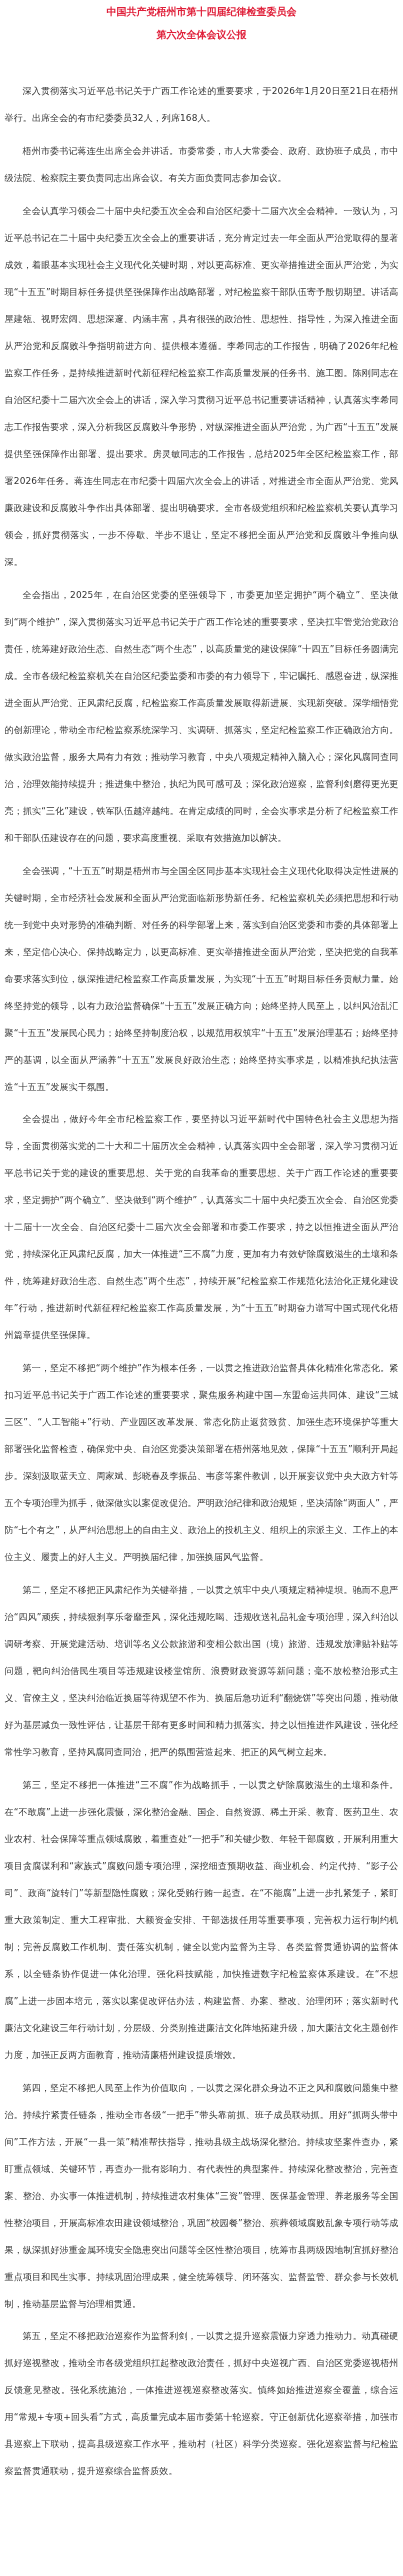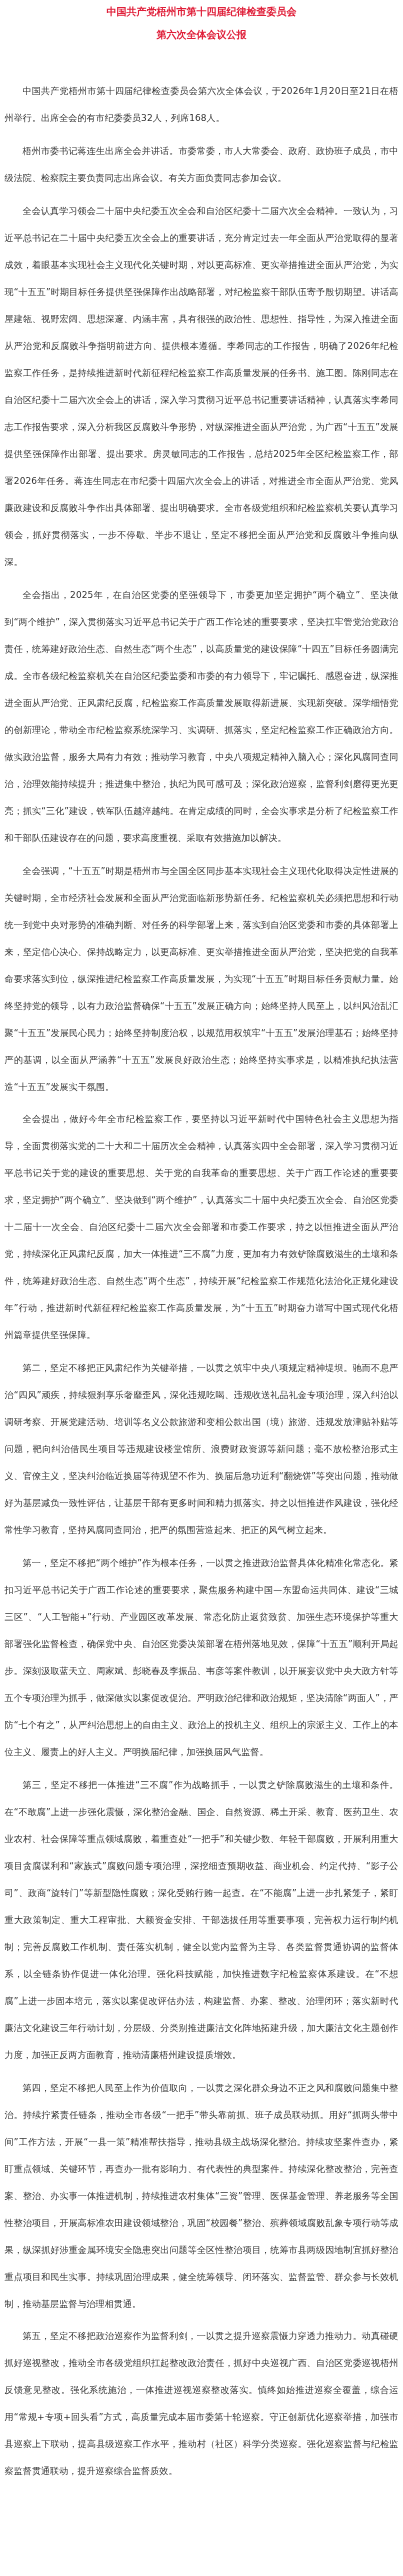--- a/index.html
+++ b/index.html
@@ -22,28 +22,28 @@
   }
 </style>
 </head>
 <body>
 
 <div class="article">
   <h1 class="title t1">中国共产党梧州市第十四届纪律检查委员会</h1>
   <h1 class="title t2">第六次全体会议公报</h1>
 
   <div class="body">
-    <p class="para">中国共产党梧州市第十四届纪律检查委员会第六次全体会议，于2026年1月20日至21日在梧州举行。出席全会的有市纪委委员32人，列席168人。</p>
+    <p class="para">深入贯彻落实习近平总书记关于广西工作论述的重要要求，于2026年1月20日至21日在梧州举行。出席全会的有市纪委委员32人，列席168人。</p>
     <p class="para">梧州市委书记蒋连生出席全会并讲话。市委常委，市人大常委会、政府、政协班子成员，市中级法院、检察院主要负责同志出席会议。有关方面负责同志参加会议。</p>
     <p class="para">全会认真学习领会二十届中央纪委五次全会和自治区纪委十二届六次全会精神。一致认为，习近平总书记在二十届中央纪委五次全会上的重要讲话，充分肯定过去一年全面从严治党取得的显著成效，着眼基本实现社会主义现代化关键时期，对以更高标准、更实举措推进全面从严治党，为实现“十五五”时期目标任务提供坚强保障作出战略部署，对纪检监察干部队伍寄予殷切期望。讲话高屋建瓴、视野宏阔、思想深邃、内涵丰富，具有很强的政治性、思想性、指导性，为深入推进全面从严治党和反腐败斗争指明前进方向、提供根本遵循。李希同志的工作报告，明确了2026年纪检监察工作任务，是持续推进新时代新征程纪检监察工作高质量发展的任务书、施工图。陈刚同志在自治区纪委十二届六次全会上的讲话，深入学习贯彻习近平总书记重要讲话精神，认真落实李希同志工作报告要求，深入分析我区反腐败斗争形势，对纵深推进全面从严治党，为广西“十五五”发展提供坚强保障作出部署、提出要求。房灵敏同志的工作报告，总结2025年全区纪检监察工作，部署2026年任务。蒋连生同志在市纪委十四届六次全会上的讲话，对推进全市全面从严治党、党风廉政建设和反腐败斗争作出具体部署、提出明确要求。全市各级党组织和纪检监察机关要认真学习领会，抓好贯彻落实，一步不停歇、半步不退让，坚定不移把全面从严治党和反腐败斗争推向纵深。</p>
     <p class="para">全会指出，2025年，在自治区党委的坚强领导下，市委更加坚定拥护“两个确立”、坚决做到“两个维护”，深入贯彻落实习近平总书记关于广西工作论述的重要要求，坚决扛牢管党治党政治责任，统筹建好政治生态、自然生态“两个生态”，以高质量党的建设保障“十四五”目标任务圆满完成。全市各级纪检监察机关在自治区纪委监委和市委的有力领导下，牢记嘱托、感恩奋进，纵深推进全面从严治党、正风肃纪反腐，纪检监察工作高质量发展取得新进展、实现新突破。深学细悟党的创新理论，带动全市纪检监察系统深学习、实调研、抓落实，坚定纪检监察工作正确政治方向。做实政治监督，服务大局有力有效；推动学习教育，中央八项规定精神入脑入心；深化风腐同查同治，治理效能持续提升；推进集中整治，执纪为民可感可及；深化政治巡察，监督利剑磨得更光更亮；抓实“三化”建设，铁军队伍越淬越纯。在肯定成绩的同时，全会实事求是分析了纪检监察工作和干部队伍建设存在的问题，要求高度重视、采取有效措施加以解决。</p>
     <p class="para">全会强调，“十五五”时期是梧州市与全国全区同步基本实现社会主义现代化取得决定性进展的关键时期，全市经济社会发展和全面从严治党面临新形势新任务。纪检监察机关必须把思想和行动统一到党中央对形势的准确判断、对任务的科学部署上来，落实到自治区党委和市委的具体部署上来，坚定信心决心、保持战略定力，以更高标准、更实举措推进全面从严治党，坚决把党的自我革命要求落实到位，纵深推进纪检监察工作高质量发展，为实现“十五五”时期目标任务贡献力量。始终坚持党的领导，以有力政治监督确保“十五五”发展正确方向；始终坚持人民至上，以纠风治乱汇聚“十五五”发展民心民力；始终坚持制度治权，以规范用权筑牢“十五五”发展治理基石；始终坚持严的基调，以全面从严涵养“十五五”发展良好政治生态；始终坚持实事求是，以精准执纪执法营造“十五五”发展实干氛围。</p>
     <p class="para">全会提出，做好今年全市纪检监察工作，要坚持以习近平新时代中国特色社会主义思想为指导，全面贯彻落实党的二十大和二十届历次全会精神，认真落实四中全会部署，深入学习贯彻习近平总书记关于党的建设的重要思想、关于党的自我革命的重要思想、关于广西工作论述的重要要求，坚定拥护“两个确立”、坚决做到“两个维护”，认真落实二十届中央纪委五次全会、自治区党委十二届十一次全会、自治区纪委十二届六次全会部署和市委工作要求，持之以恒推进全面从严治党，持续深化正风肃纪反腐，加大一体推进“三不腐”力度，更加有力有效铲除腐败滋生的土壤和条件，统筹建好政治生态、自然生态“两个生态”，持续开展“纪检监察工作规范化法治化正规化建设年”行动，推进新时代新征程纪检监察工作高质量发展，为“十五五”时期奋力谱写中国式现代化梧州篇章提供坚强保障。</p>
+    <p class="para">第一，坚定不移把“两个维护”作为根本任务，一以贯之推进政治监督具体化精准化常态化。紧扣习近平总书记关于广西工作论述的重要要求，聚焦服务构建中国—东盟命运共同体、建设“三城三区”、“人工智能+”行动、产业园区改革发展、常态化防止返贫致贫、加强生态环境保护等重大部署强化监督检查，确保党中央、自治区党委决策部署在梧州落地见效，保障“十五五”顺利开局起步。深刻汲取蓝天立、周家斌、彭晓春及李振品、韦彦等案件教训，以开展妄议党中央大政方针等五个专项治理为抓手，做深做实以案促改促治。严明政治纪律和政治规矩，坚决清除“两面人”，严防“七个有之”，从严纠治思想上的自由主义、政治上的投机主义、组织上的宗派主义、工作上的本位主义、履责上的好人主义。严明换届纪律，加强换届风气监督。</p>
     <p class="para">第二，坚定不移把正风肃纪作为关键举措，一以贯之筑牢中央八项规定精神堤坝。驰而不息严治“四风”顽疾，持续狠刹享乐奢靡歪风，深化违规吃喝、违规收送礼品礼金专项治理，深入纠治以调研考察、开展党建活动、培训等名义公款旅游和变相公款出国（境）旅游、违规发放津贴补贴等问题，靶向纠治借民生项目等违规建设楼堂馆所、浪费财政资源等新问题；毫不放松整治形式主义、官僚主义，坚决纠治临近换届等待观望不作为、换届后急功近利“翻烧饼”等突出问题，推动做好为基层减负一致性评估，让基层干部有更多时间和精力抓落实。持之以恒推进作风建设，强化经常性学习教育，坚持风腐同查同治，把严的氛围营造起来、把正的风气树立起来。</p>
-    <p class="para">第一，坚定不移把“两个维护”作为根本任务，一以贯之推进政治监督具体化精准化常态化。紧扣习近平总书记关于广西工作论述的重要要求，聚焦服务构建中国—东盟命运共同体、建设“三城三区”、“人工智能+”行动、产业园区改革发展、常态化防止返贫致贫、加强生态环境保护等重大部署强化监督检查，确保党中央、自治区党委决策部署在梧州落地见效，保障“十五五”顺利开局起步。深刻汲取蓝天立、周家斌、彭晓春及李振品、韦彦等案件教训，以开展妄议党中央大政方针等五个专项治理为抓手，做深做实以案促改促治。严明政治纪律和政治规矩，坚决清除“两面人”，严防“七个有之”，从严纠治思想上的自由主义、政治上的投机主义、组织上的宗派主义、工作上的本位主义、履责上的好人主义。严明换届纪律，加强换届风气监督。</p>
     <p class="para">第三，坚定不移把一体推进“三不腐”作为战略抓手，一以贯之铲除腐败滋生的土壤和条件。在“不敢腐”上进一步强化震慑，深化整治金融、国企、自然资源、稀土开采、教育、医药卫生、农业农村、社会保障等重点领域腐败，着重查处“一把手”和关键少数、年轻干部腐败，开展利用重大项目贪腐谋利和“家族式”腐败问题专项治理，深挖细查预期收益、商业机会、约定代持、“影子公司”、政商“旋转门”等新型隐性腐败；深化受贿行贿一起查。在“不能腐”上进一步扎紧笼子，紧盯重大政策制定、重大工程审批、大额资金安排、干部选拔任用等重要事项，完善权力运行制约机制；完善反腐败工作机制、责任落实机制，健全以党内监督为主导、各类监督贯通协调的监督体系，以全链条协作促进一体化治理。强化科技赋能，加快推进数字纪检监察体系建设。在“不想腐”上进一步固本培元，落实以案促改评估办法，构建监督、办案、整改、治理闭环；落实新时代廉洁文化建设三年行动计划，分层级、分类别推进廉洁文化阵地拓建升级，加大廉洁文化主题创作力度，加强正反两方面教育，推动清廉梧州建设提质增效。</p>
     <p class="para">第四，坚定不移把人民至上作为价值取向，一以贯之深化群众身边不正之风和腐败问题集中整治。持续拧紧责任链条，推动全市各级“一把手”带头靠前抓、班子成员联动抓。用好“抓两头带中间”工作方法，开展“一县一策”精准帮扶指导，推动县级主战场深化整治。持续攻坚案件查办，紧盯重点领域、关键环节，再查办一批有影响力、有代表性的典型案件。持续深化整改整治，完善查案、整治、办实事一体推进机制，持续推进农村集体“三资”管理、医保基金管理、养老服务等全国性整治项目，开展高标准农田建设领域整治，巩固“校园餐”整治、殡葬领域腐败乱象专项行动等成果，纵深抓好涉重金属环境安全隐患突出问题等全区性整治项目，统筹市县两级因地制宜抓好整治重点项目和民生实事。持续巩固治理成果，健全统筹领导、闭环落实、监督监管、群众参与长效机制，推动基层监督与治理相贯通。</p>
     <p class="para">第五，坚定不移把政治巡察作为监督利剑，一以贯之提升巡察震慑力穿透力推动力。动真碰硬抓好巡视整改，推动全市各级党组织扛起整改政治责任，抓好中央巡视广西、自治区党委巡视梧州反馈意见整改。强化系统施治，一体推进巡视巡察整改落实。慎终如始推进巡察全覆盖，综合运用“常规+专项+回头看”方式，高质量完成本届市委第十轮巡察。守正创新优化巡察举措，加强市县巡察上下联动，提高县级巡察工作水平，推动村（社区）科学分类巡察。强化巡察监督与纪检监察监督贯通联动，提升巡察综合监督质效。</p>
 
   </div>
 
 </div>
 
 
 </body></html>

